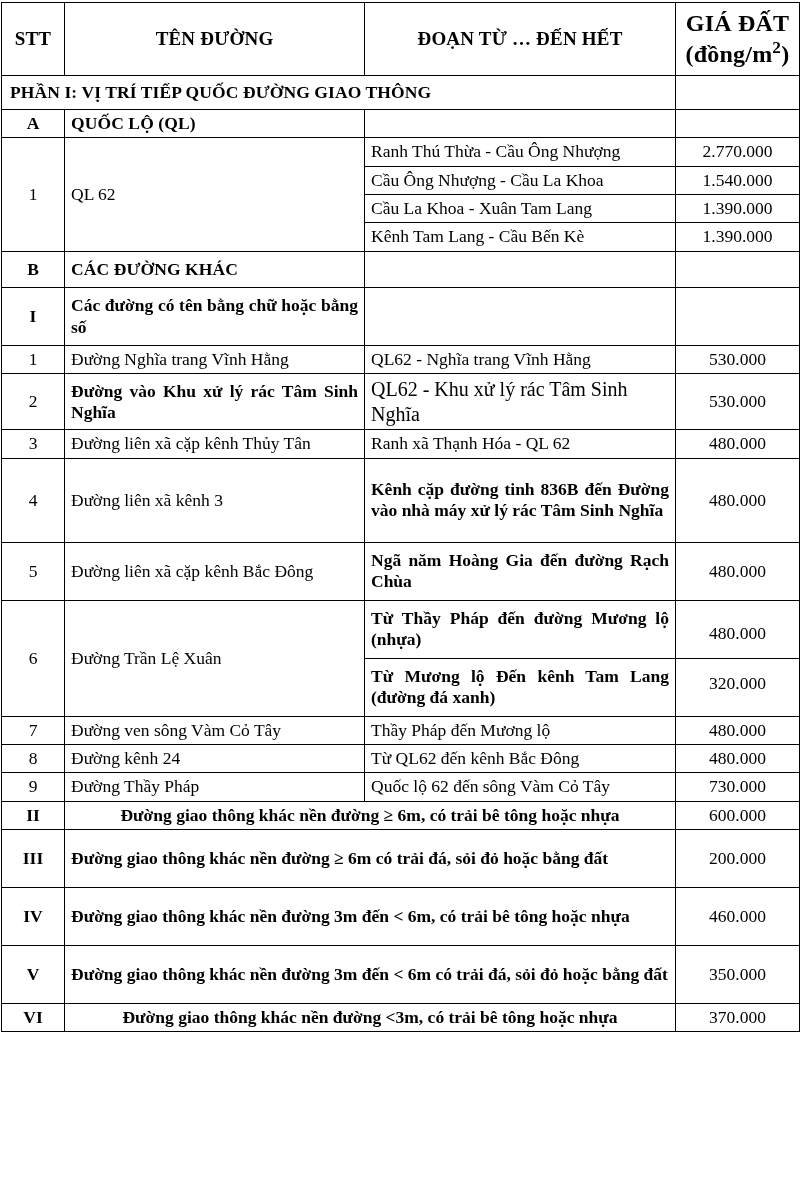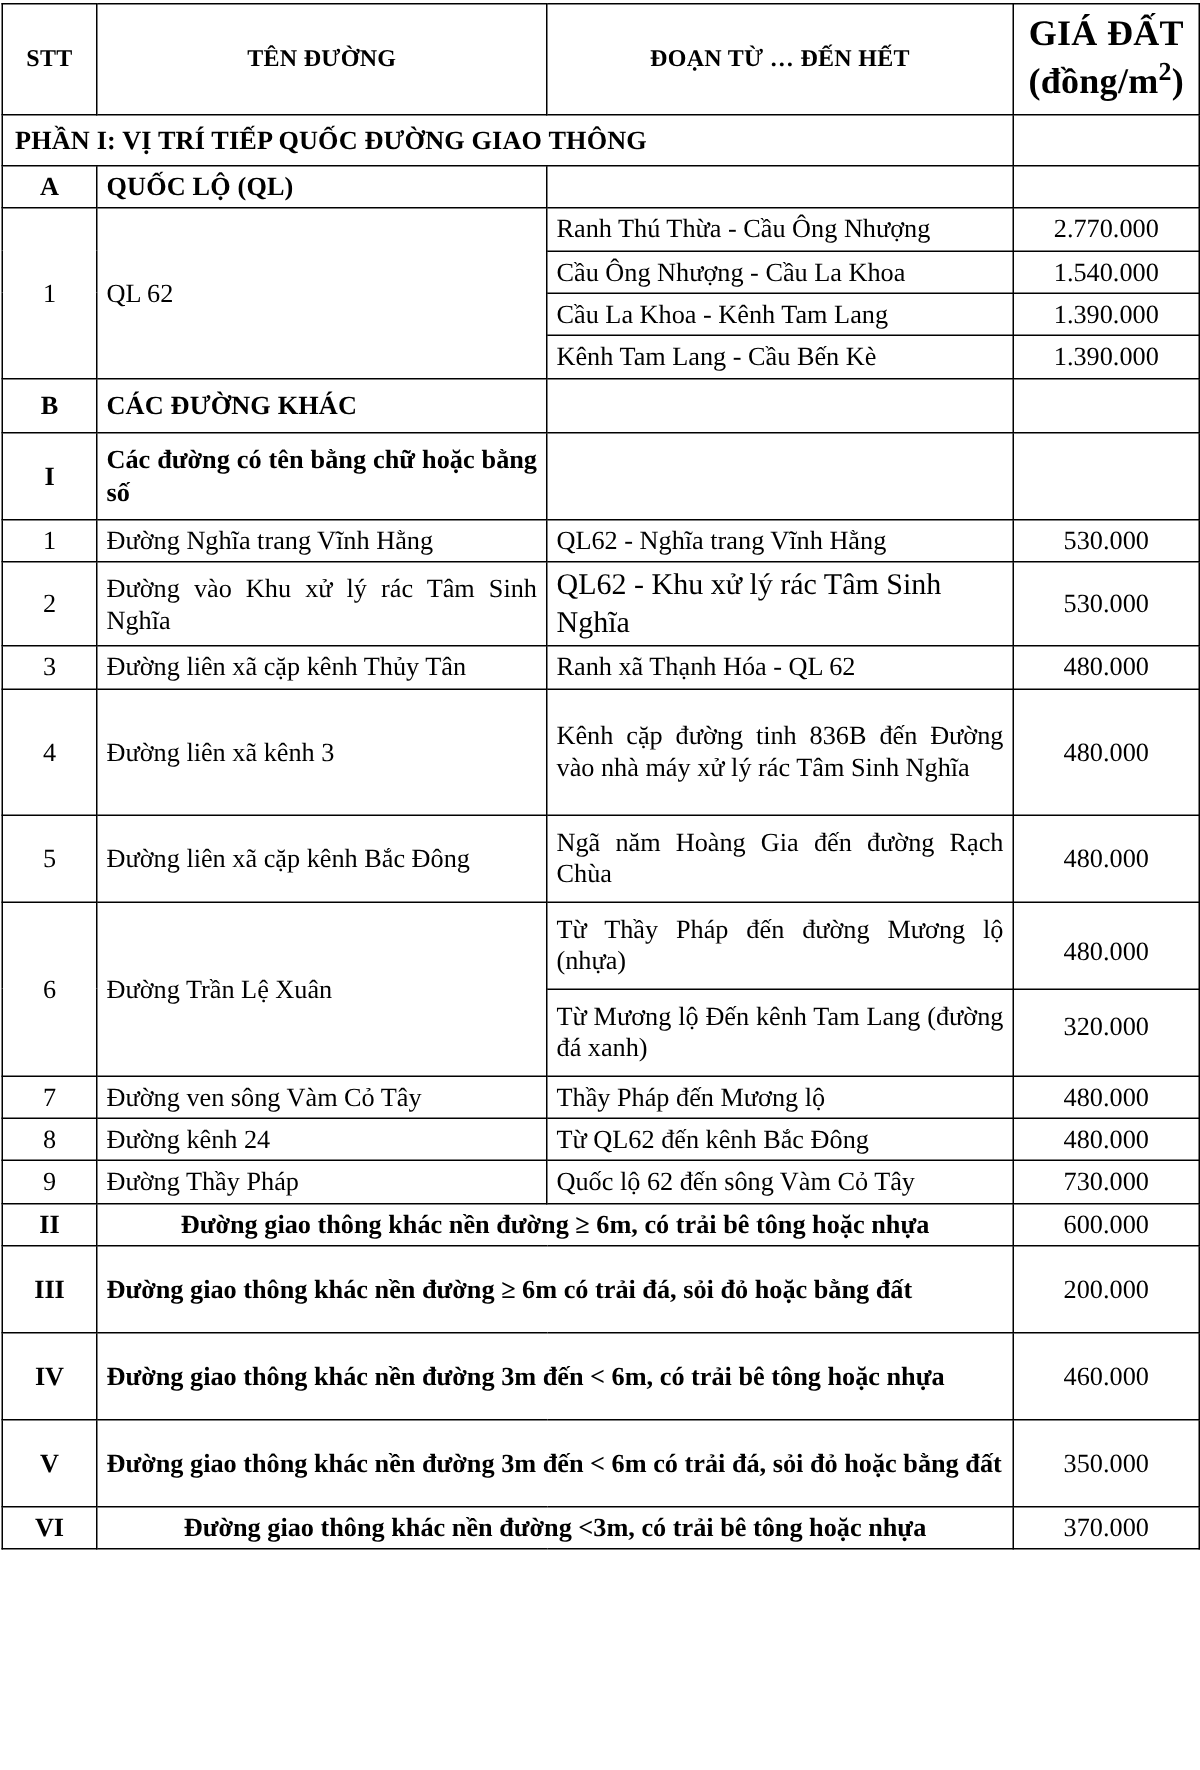--- a/index.html
+++ b/index.html
@@ -37,31 +37,31 @@
   
   col.c-stt   { width: 63px; }
   col.c-name  { width: 300px; }
   col.c-seg   { width: 311px; }
   col.c-price { width: 124px; }
 
   
   tr.head td {
     text-align: center;
     font-weight: bold;
-    font-size: 16px;
+    font-size: 19px;
     letter-spacing: 0.2px;
     padding: 6px 4px;
   }
   tr.head td.price-head {
     font-size: 24px;
     line-height: 1.2;
   }
   .sup { font-size: 0.72em; vertical-align: super; }
   .lft      { text-align: left; }
-  .just     { text-align: justify; text-align-last: left; hyphens: none; }
+  .just     { text-align: justify; text-align-last: left; hyphens: none; font-weight: bold; }
   .num      { text-align: center; font-size: 17.5px; }
   .romnum   { text-align: center; font-weight: bold; font-size: 18px; }
   .secnum   { text-align: center; font-weight: bold; font-size: 18.5px; }
 
   .section-title {
     font-weight: bold;
     font-size: 18.5px;
     letter-spacing: 0.1px;
     text-align: left;
   }
@@ -119,21 +119,21 @@
         <td class="num" rowspan="4">1</td>
         <td class="lft" rowspan="4">QL 62</td>
         <td class="lft">Ranh Thú Thừa - Cầu Ông Nhượng</td>
         <td class="num">2.770.000</td>
       </tr>
       <tr>
         <td class="lft">Cầu Ông Nhượng - Cầu La Khoa</td>
         <td class="num">1.540.000</td>
       </tr>
       <tr>
-        <td class="lft">Cầu La Khoa - Kênh Tam Lang</td>
+        <td class="lft">Cầu La Khoa - Xuân Tam Lang</td>
         <td class="num">1.390.000</td>
       </tr>
       <tr>
         <td class="lft">Kênh Tam Lang - Cầu Bến Kè</td>
         <td class="num">1.390.000</td>
       </tr>
 
       <tr>
         <td class="secnum" style="padding-top:7px;padding-bottom:7px;">B</td>
         <td class="section-title">CÁC ĐƯỜNG KHÁC</td>

